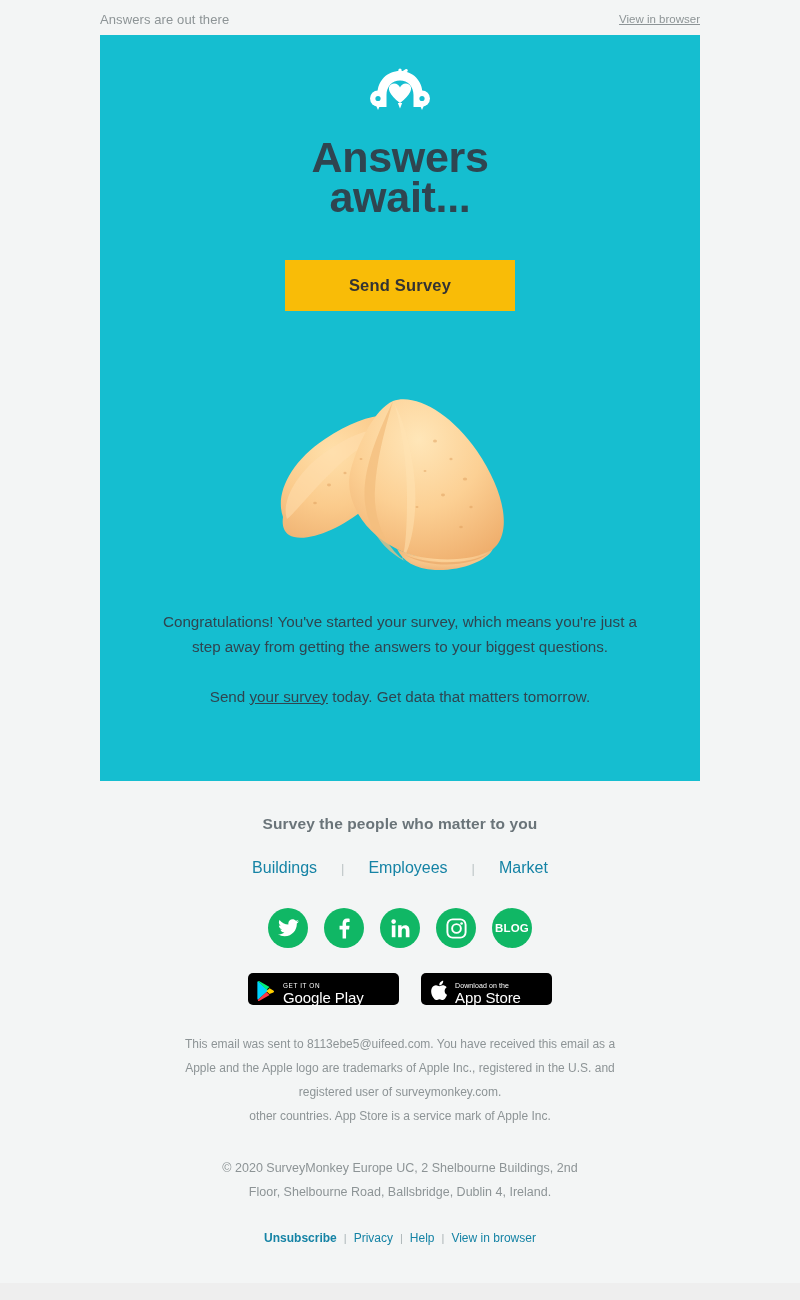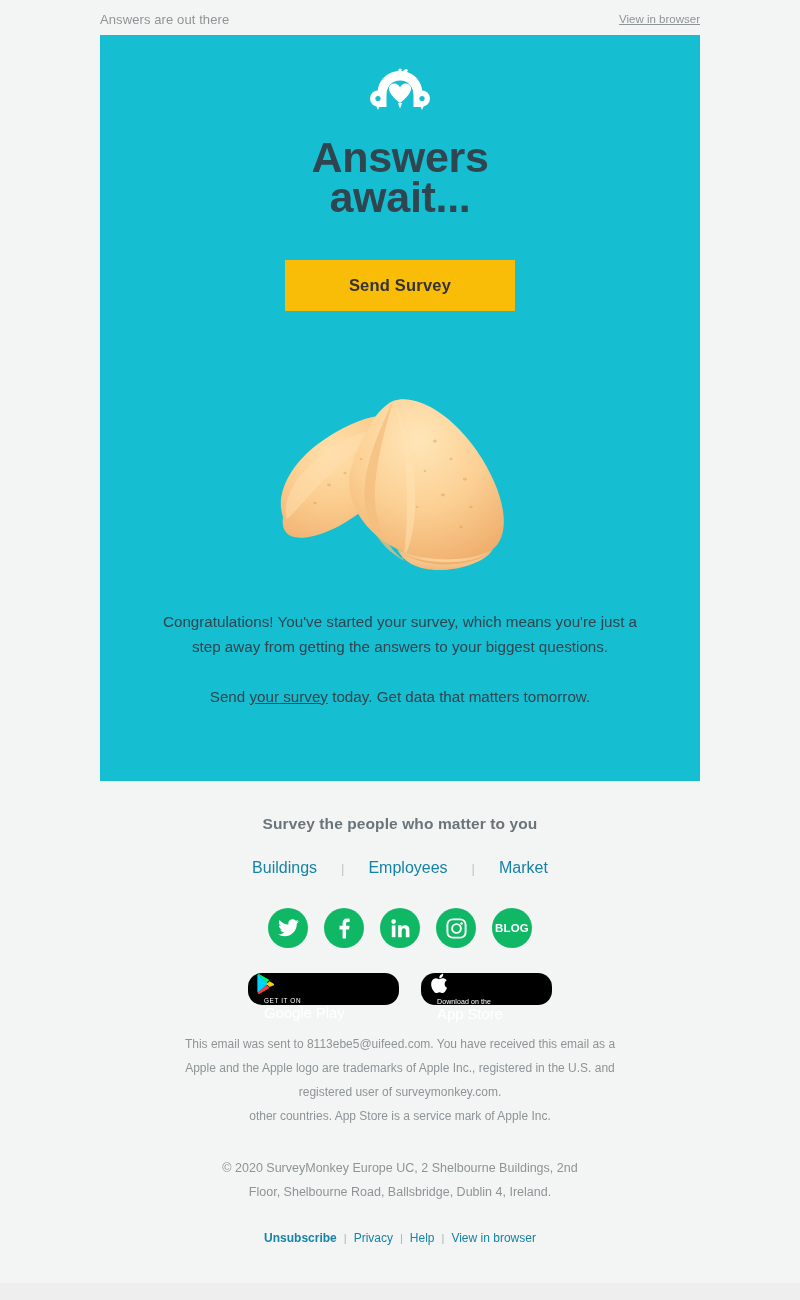--- a/index.html
+++ b/index.html
@@ -187,25 +187,24 @@
   
   .badges-row {
     margin-top: 25px;
     display: flex;
     justify-content: center;
     align-items: center;
     gap: 22px;
   }
   .badge {
     background: #000000;
-    border-radius: 14px;
-    display: flex;
-    align-items: flex-start;
-    cursor: pointer;
-    flex-direction: column;
+    border-radius: 5px;
+    display: flex;
+    align-items: flex-end;
+    cursor: pointer;
   }
   .badge-gp { width: 133px; height: 32px; padding: 0 9px; }
   .badge-as { width: 113px; height: 32px; padding: 0 9px; }
   .badge-text { margin-left: 7px; line-height: 1; }
   .badge-small {
     color: #ffffff;
     font-size: 6.4px;
     letter-spacing: 0.6px;
     display: block;
     text-transform: uppercase;

